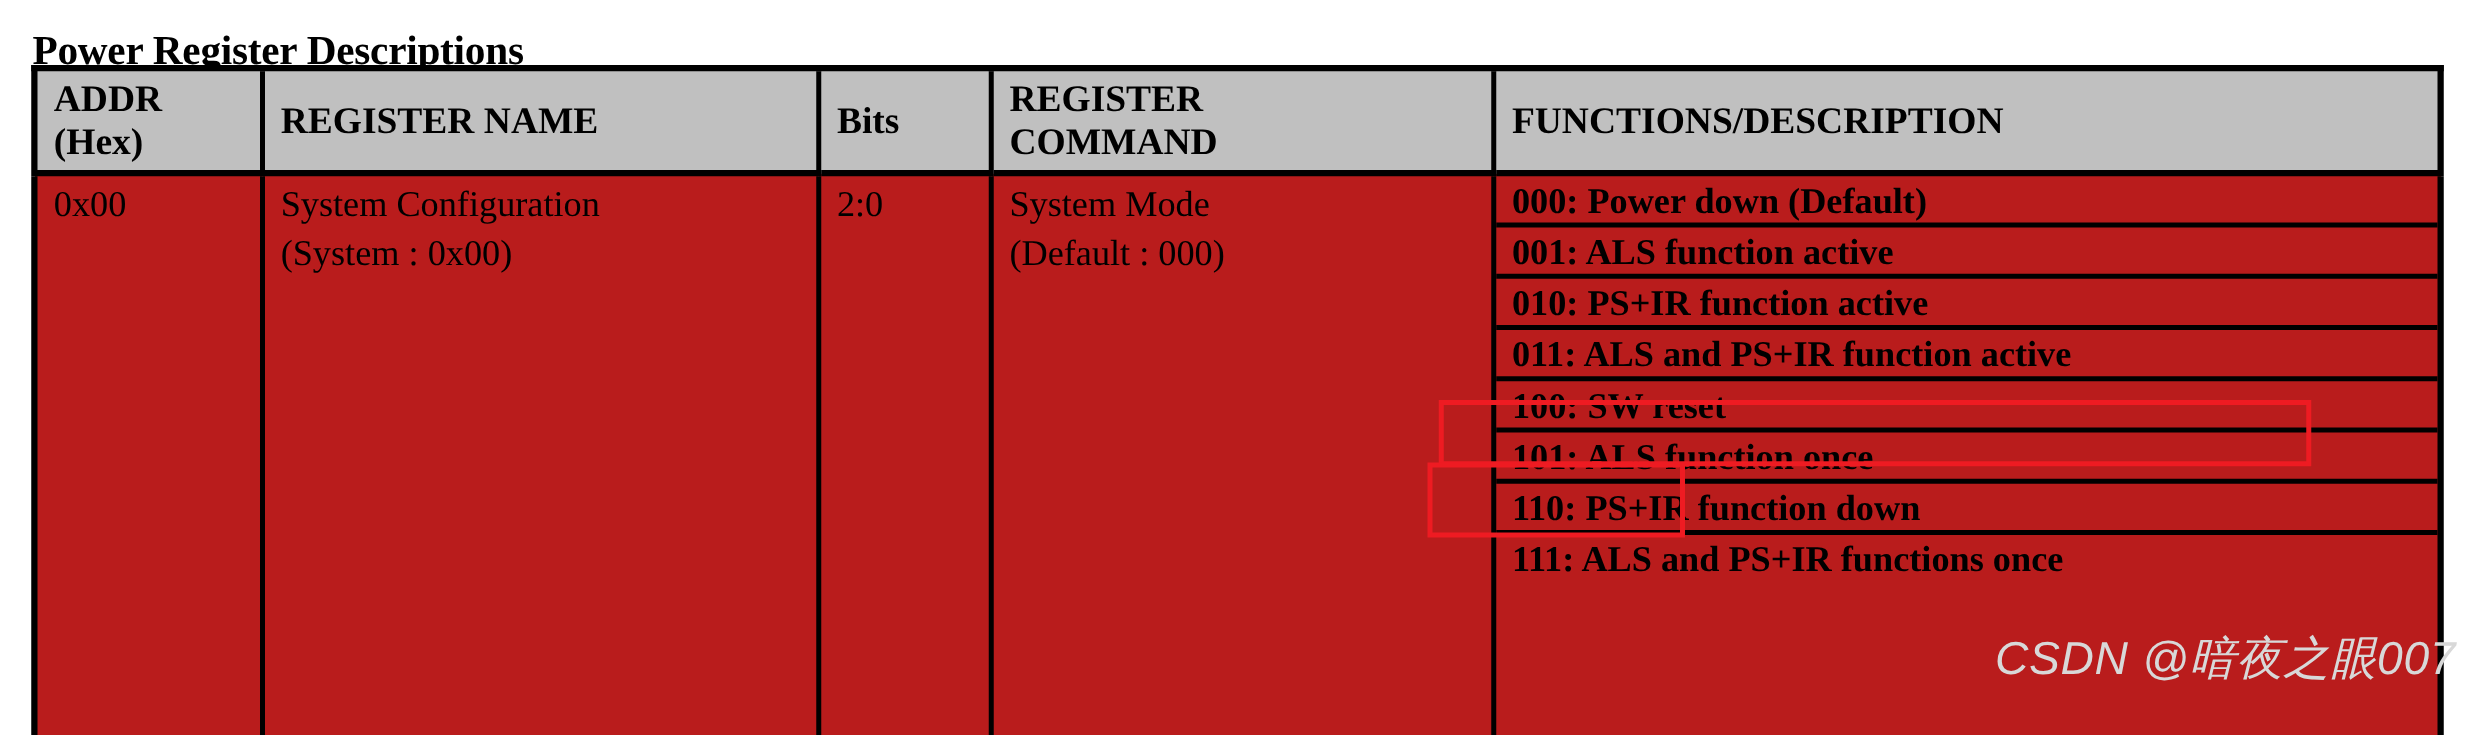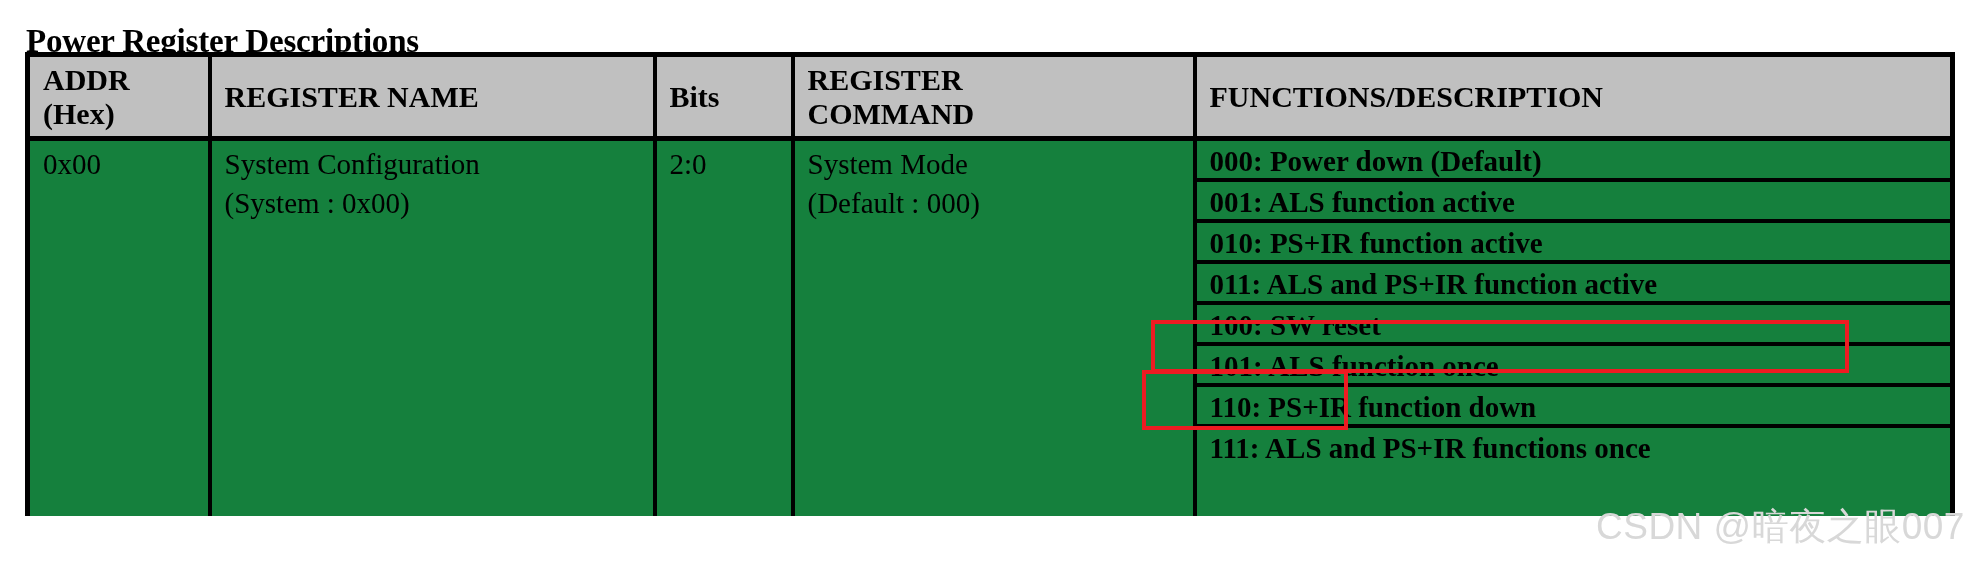--- a/index.html
+++ b/index.html
@@ -26,21 +26,21 @@
     color: #000000;
     white-space: nowrap;
   }
 
   
   #register-table {
     position: absolute;
     left: 25px;
     top: 52px;
     width: 1925px;
-    height: 464px;
+    height: 536px;
     border-collapse: collapse;
     table-layout: fixed;
     border-left: 5px solid #000;
     border-top: 5px solid #000;
     border-right: 5px solid #000;
     box-sizing: border-box;
   }
 
   
   col.c-addr { width: 182px; }
@@ -61,21 +61,21 @@
     line-height: 1.12;
     padding: 6px 0 6px 13px;
     color: #000;
     box-sizing: border-box;
   }
   thead th:last-child { border-right: none; }
   th .hdr-line { display: block; white-space: nowrap; }
 
   
   tbody td {
-    background: #15803d;
+    background: #b91c1c;
     border-right: 4px solid #000;
     vertical-align: top;
     text-align: left;
     font-weight: normal;
     font-size: 29px;
     line-height: 1.35;
     padding: 4px 0 0 13px;
     color: #000;
     box-sizing: border-box;
   }
@@ -118,20 +118,21 @@
     position: absolute;
     left: 1596px;
     top: 508px;
     font-size: 37px;
     line-height: 1;
     color: #d8d8d8;
     white-space: nowrap;
     font-family: "Liberation Sans", "DejaVu Sans", sans-serif;
     pointer-events: none;
     letter-spacing: 0.5px;
+    font-style: italic;
   }
 </style>
 </head>
 <body>
 
 <h1 id="page-title">Power Register Descriptions</h1>
 
 <table id="register-table">
   <colgroup>
     <col class="c-addr">

